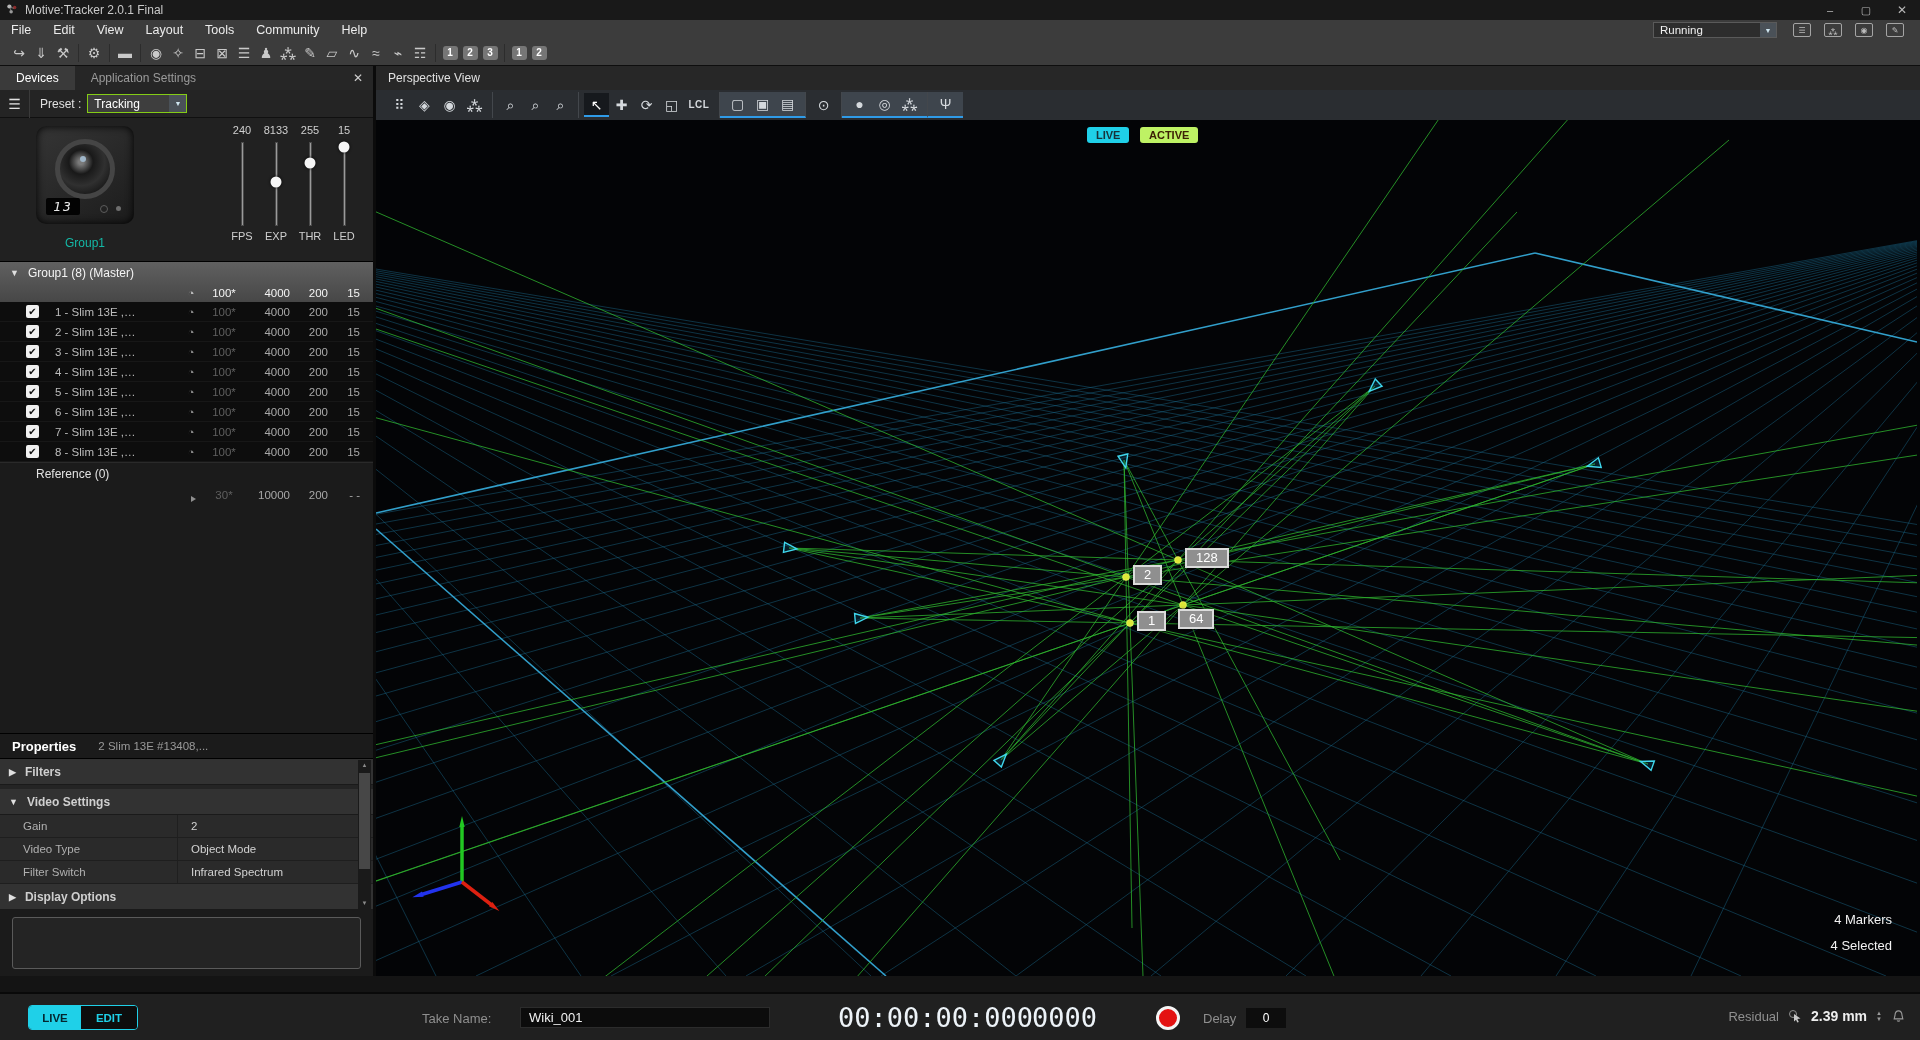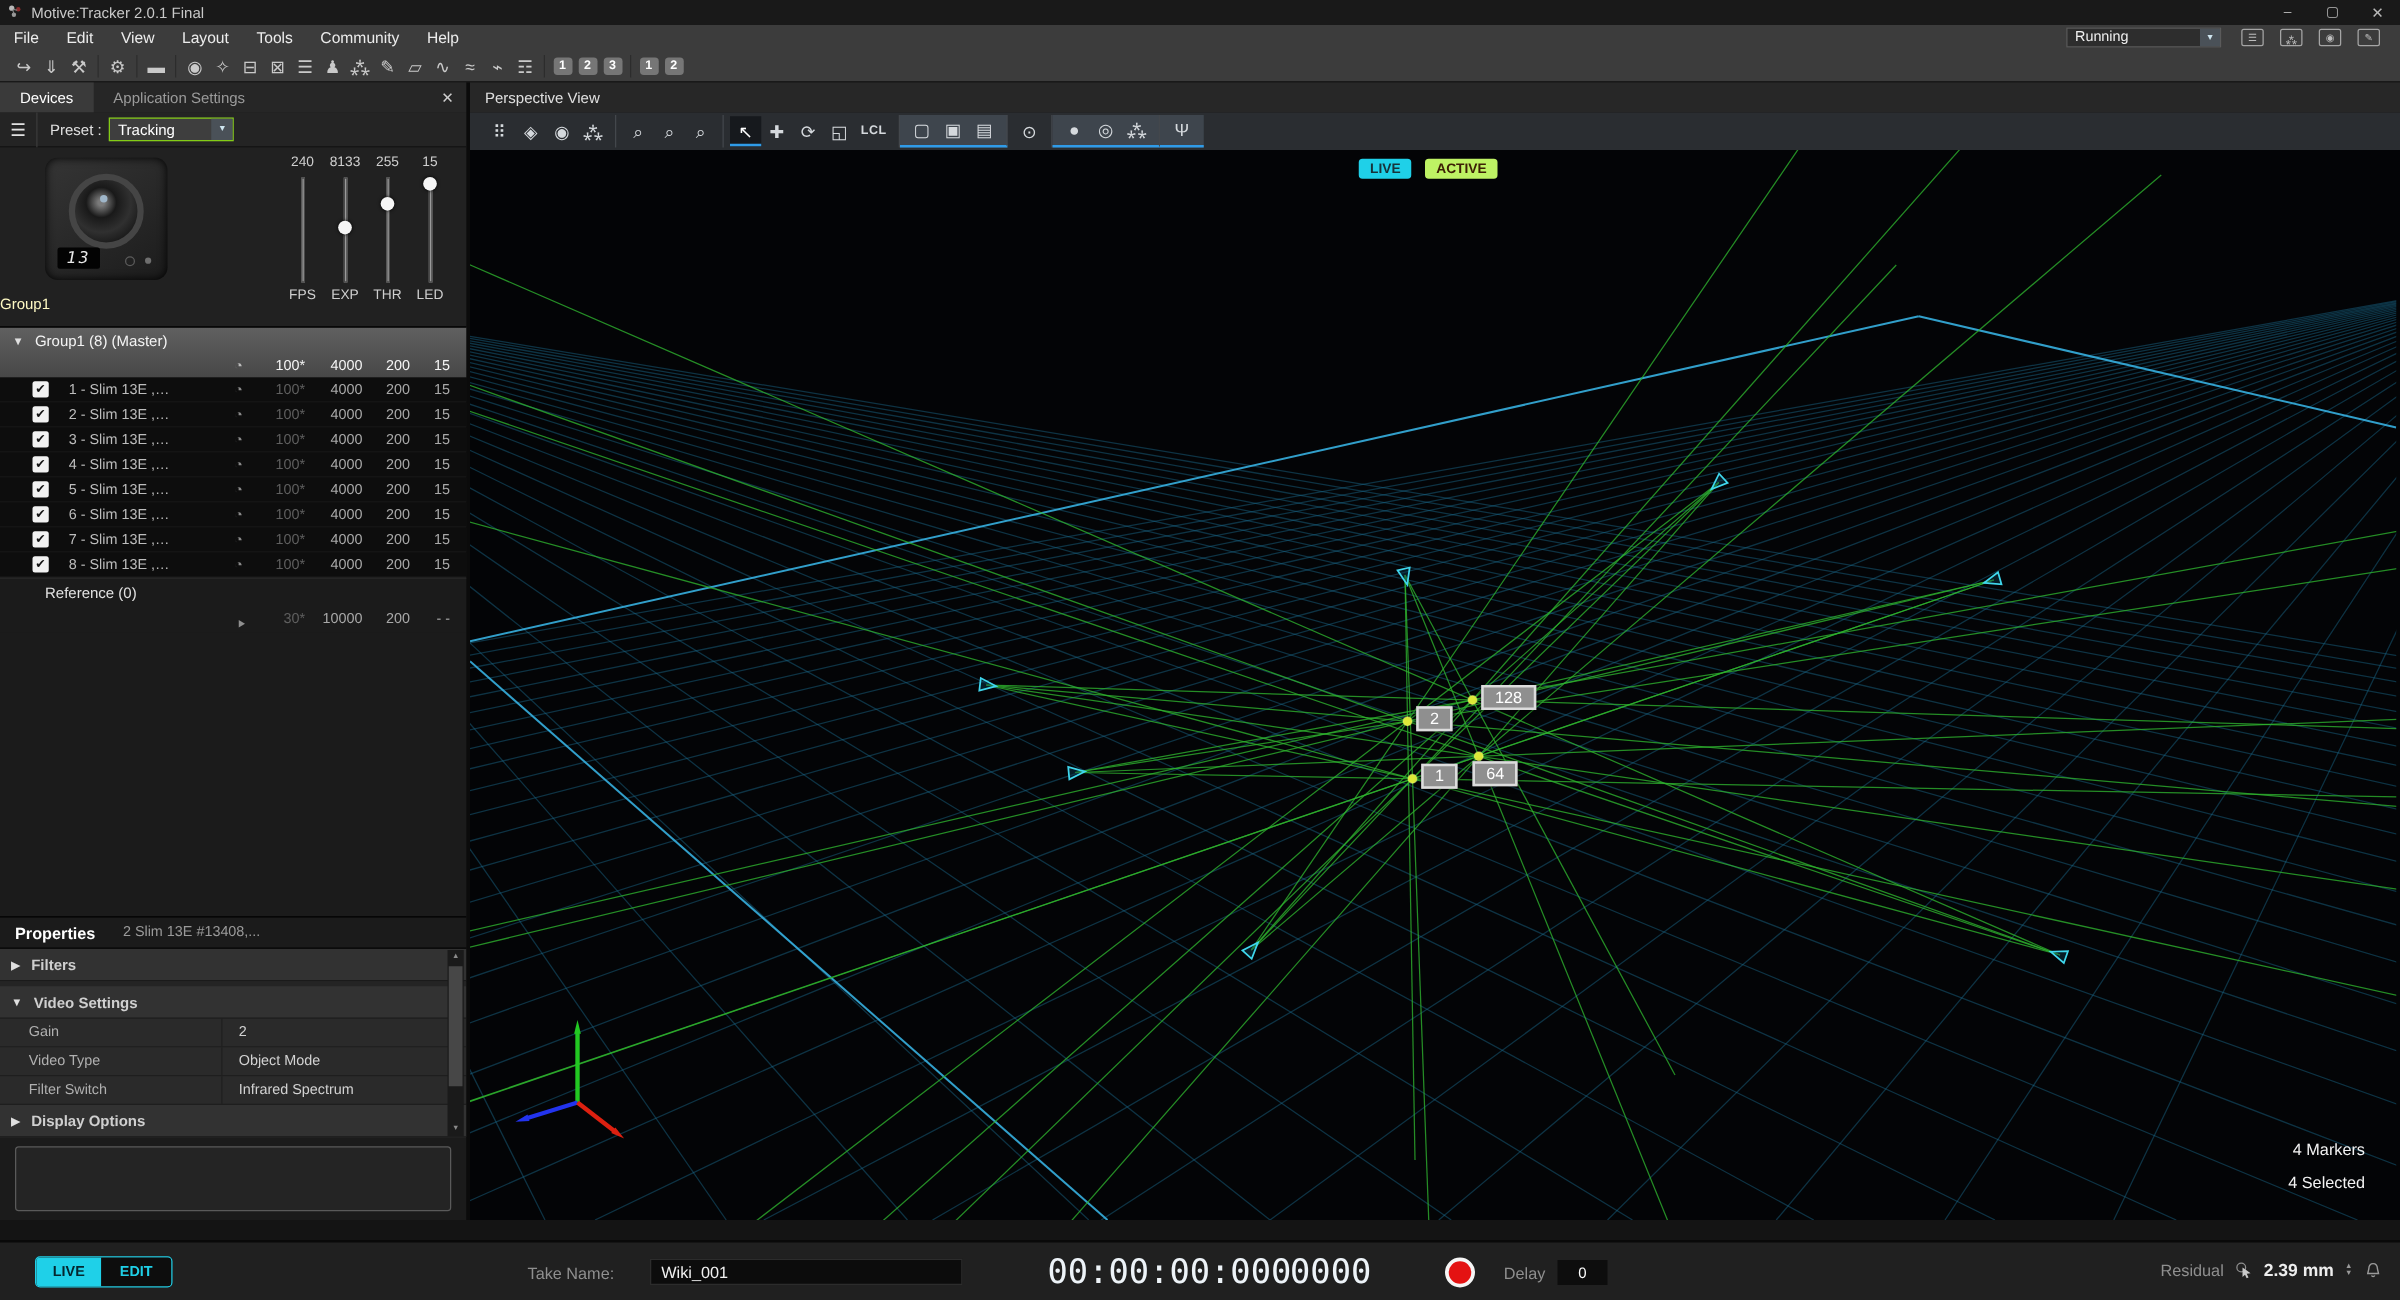--- a/index.html
+++ b/index.html
@@ -38,35 +38,35 @@
   .dd{width:100px;height:19px;background:#3e3e3e;border:1px solid #84cc16;display:flex;align-items:center;padding-left:6px;font-size:12px;color:#fff}
   .dd .arrow{margin-left:auto;width:17px;height:17px;background:#4a5158;color:#cfe6f0;font-size:7px;display:flex;align-items:center;justify-content:center}
   
   .device-card{height:144px;background:#212121;border-bottom:1px solid #000;position:relative;flex:none}
   .cam-img{position:absolute;left:36px;top:8px;width:98px;height:98px;border-radius:10px;background:linear-gradient(145deg,#353535,#1c1c1c);box-shadow:inset 0 0 8px #000}
   .lens{position:absolute;left:19px;top:13px;width:60px;height:60px;border-radius:50%;border:5px solid #454545;background:radial-gradient(circle at 42% 36%,#7a7a7a 0 6%,#191919 28%,#303030 55%,#050505 100%)}
   .lens-glint{position:absolute;left:20px;top:12px;width:6px;height:6px;border-radius:50%;background:#9fb6c9}
   .seg-display{position:absolute;left:10px;bottom:9px;width:34px;height:17px;background:#030303;border-radius:2px;color:#e8e8e8;font-family:"DejaVu Sans Mono",monospace;font-style:italic;font-size:13px;text-align:center;line-height:17px;letter-spacing:2px}
   .cam-dot{position:absolute;right:13px;bottom:13px;width:5px;height:5px;background:#6e6e6e;border-radius:50%}
   .cam-screw{position:absolute;right:26px;bottom:11px;width:8px;height:8px;border:1px solid #5c5c5c;border-radius:50%}
-  .cam-name{position:absolute;left:0;width:170px;top:118px;text-align:left;font-size:12px;color:#fef9c3}
+  .cam-name{position:absolute;left:0;width:170px;top:118px;text-align:center;font-size:12px;color:#14b8a6}
   .sliders{position:absolute;right:12px;top:6px;display:flex}
   .slider{width:34px;display:flex;flex-direction:column;align-items:center;font-size:11px;color:#cfcfcf}
   .slider .val{height:15px}
   .slider .track{position:relative;width:3px;height:84px;background:#9a9a9a;border:1px solid #4a4a4a;margin:3px 0 4px}
   .knob{position:absolute;left:50%;transform:translate(-50%,-50%);width:11px;height:11px;border-radius:50%;background:#f5f5f5;box-shadow:0 0 3px #000;display:none}
   .slider .lab{height:14px}
   
   .group-block{background:linear-gradient(#606060,#474747);font-size:12px;color:#f4f4f4;flex:none}
   .group-row1{height:21px;display:flex;align-items:center;padding-left:10px;gap:9px}
   .tri{font-size:9px;color:#e0e0e0}
   .group-row2{height:19px;display:flex;align-items:center;font-size:11.5px}
   .sp-cols{width:178px;flex:none}
   .c-ico{width:26px;text-align:center;color:#bdbdbd;font-size:11px;flex:none}
-  .v1{width:40px;text-align:right;flex:none}
+  .v1{width:40px;text-align:center;flex:none}
   .v2{width:46px;text-align:right;flex:none}
   .v3{width:38px;text-align:right;flex:none}
   .v4{width:32px;text-align:right;flex:none}
   .cam-rows{flex:none}
   .cam-row{display:flex;align-items:center;height:20px;background:#0d0d0d;border-bottom:1px solid #171717;font-size:11.5px;color:#a8a8a8}
   .cb{margin-left:26px;width:13px;height:13px;background:#f1f1f1;border-radius:2px;position:relative;flex:none}
   .cb::before{content:"✔";position:absolute;inset:0;color:#101010;font-size:10px;line-height:13px;text-align:center}
   .row-label{margin-left:16px;width:96px;color:#bdbdbd;flex:none;white-space:nowrap}
   .cam-row .c-ico{width:26px;margin-left:27px;color:#8a8a8a}
   .dim{color:#5f5f5f}

